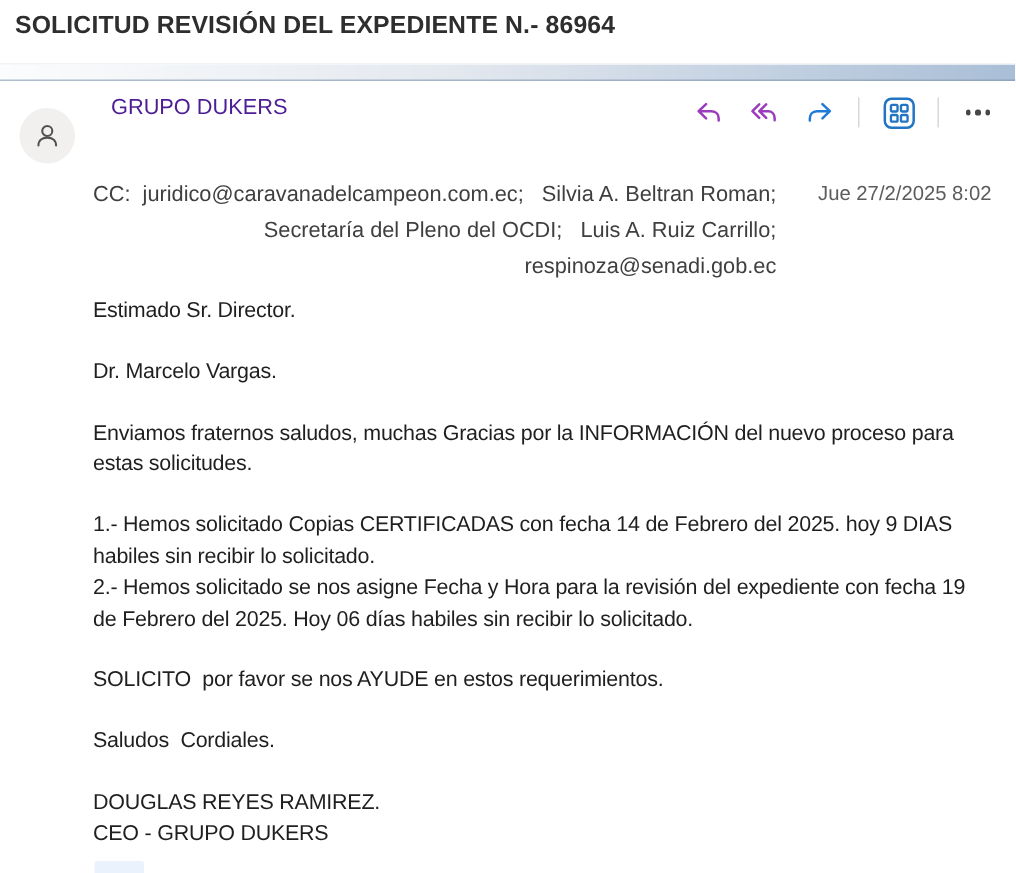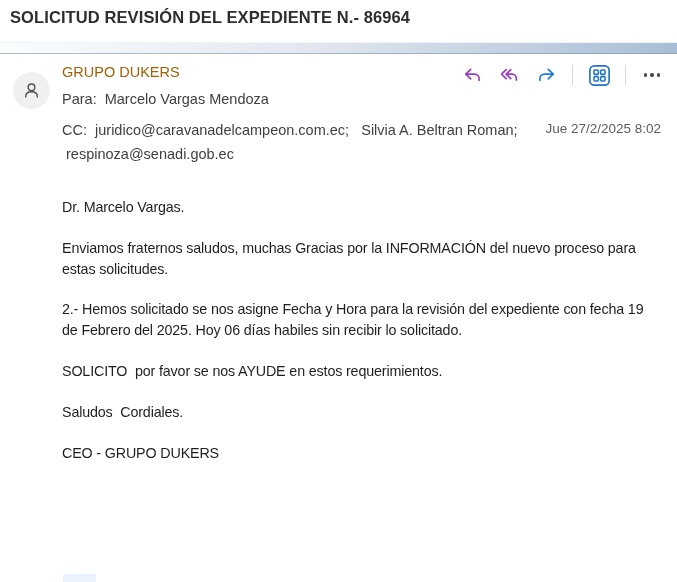--- a/index.html
+++ b/index.html
@@ -18,31 +18,31 @@
     background:linear-gradient(to right,#fbfcfd 0%,#e3e8ef 45%,#a9bed6 100%);
     border-top:1px solid #f1f3f6;
     border-bottom:1px solid rgba(125,147,173,.6);
   }
   
   .avatar{
     position:absolute;left:13px;top:72px;width:37px;height:37px;border-radius:50%;
     background:#f2f0ee;display:flex;align-items:center;justify-content:center;cursor:pointer;
   }
   
-  .sender{position:absolute;left:62px;top:64px;font-size:14.5px;color:#a16207;cursor:pointer;}
+  .sender{position:absolute;left:74px;top:64px;font-size:14.5px;color:#4c1d95;cursor:pointer;}
   .to-line{position:absolute;left:62px;top:91px;font-size:14.5px;color:#3f3f3f;white-space:pre;cursor:pointer;}
   .date{position:absolute;right:16px;top:97px;font-size:13.5px;color:#5c5c5c;white-space:nowrap;margin-top:24px;}
   
   .toolbar{position:absolute;right:14px;top:62px;display:flex;align-items:center;column-gap:15px;height:26px;}
   .tb-btn{width:22px;height:22px;display:flex;align-items:center;justify-content:center;cursor:pointer;}
   .vsep{width:1px;height:20px;background:#d8d8d8;}
   .dots{display:flex;column-gap:3px;align-items:center;padding:0 2px;}
   .dots i{width:3.5px;height:3.5px;border-radius:50%;background:#474747;display:block;}
   
-  .cc-block{position:absolute;left:62px;top:118px;font-size:14.5px;color:#3f3f3f;line-height:24px;}
+  .cc-block{position:absolute;left:62px;top:118px;font-size:14.5px;color:#3f3f3f;line-height:24px;text-align:right;}
   .cc-line{white-space:pre;cursor:pointer;}
   
   .mail-body{
     position:absolute;left:62px;top:197px;width:600px;
     font-size:14.3px;line-height:20.8px;color:#1f1f1f;letter-spacing:-0.15px;
   }
   .mail-body .para{white-space:pre-wrap;margin:0 0 20px 0;}
   .mail-body .line{white-space:pre-wrap;margin:0;}
   .mail-body .group{margin:0 0 20px 0;}
   
@@ -63,21 +63,20 @@
   <div class="avatar">
     <span style="display:flex">
       <svg width="21" height="21" viewBox="0 0 20 20">
         <circle cx="10" cy="7" r="3.2" fill="none" stroke="#525252" stroke-width="1.3"></circle>
         <path d="M4.4 16.2 C4.4 12.8 6.9 11.2 10 11.2 C13.1 11.2 15.6 12.8 15.6 16.2" fill="none" stroke="#525252" stroke-width="1.3" stroke-linecap="round"></path>
       </svg>
     </span>
   </div>
 
   <div class="sender">GRUPO DUKERS</div>
-  <div class="to-line">Para:  Marcelo Vargas Mendoza</div>
   <div class="date">Jue 27/2/2025 8:02</div>
 
   <div class="toolbar">
     <span class="tb-btn">
       <span style="display:flex">
         <svg width="21" height="21" viewBox="0 0 20 20">
           <path d="M8.3 4.2 L3.6 8.7 L8.3 13.2 M3.6 8.7 H11.8 C14.6 8.7 16.3 10.8 16.3 13.4 V14.6" fill="none" stroke="#9b3bbd" stroke-width="1.6" stroke-linecap="round" stroke-linejoin="round"></path>
         </svg>
       </span>
     </span>
@@ -113,31 +112,35 @@
       <span class="dots">
           <i></i>
           <i></i>
           <i></i>
         </span>
     </span>
   </div>
 
   <div class="cc-block">
     <div class="cc-line">CC:  juridico@caravanadelcampeon.com.ec;   Silvia A. Beltran Roman;</div>
+    <div class="cc-line"> Secretaría del Pleno del OCDI;   Luis A. Ruiz Carrillo;</div>
     <div class="cc-line"> respinoza@senadi.gob.ec</div>
   </div>
 
   <div class="mail-body">
+    <p class="para">Estimado Sr. Director.</p>
     <p class="para">Dr. Marcelo Vargas.</p>
     <p class="para">Enviamos fraternos saludos, muchas Gracias por la INFORMACIÓN del nuevo proceso para estas solicitudes.</p>
     <div class="group">
+      <div class="line">1.- Hemos solicitado Copias CERTIFICADAS con fecha 14 de Febrero del 2025. hoy 9 DIAS habiles sin recibir lo solicitado.</div>
       <div class="line">2.- Hemos solicitado se nos asigne Fecha y Hora para la revisión del expediente con fecha 19 de Febrero del 2025. Hoy 06 días habiles sin recibir lo solicitado.</div>
     </div>
     <p class="para">SOLICITO  por favor se nos AYUDE en estos requerimientos.</p>
     <p class="para">Saludos  Cordiales.</p>
     <div class="group">
+      <div class="line">DOUGLAS REYES RAMIREZ.</div>
       <div class="line">CEO - GRUPO DUKERS</div>
     </div>
   </div>
 
   <div class="attach-stub"></div>
 
 </div>
 
 </body></html>

